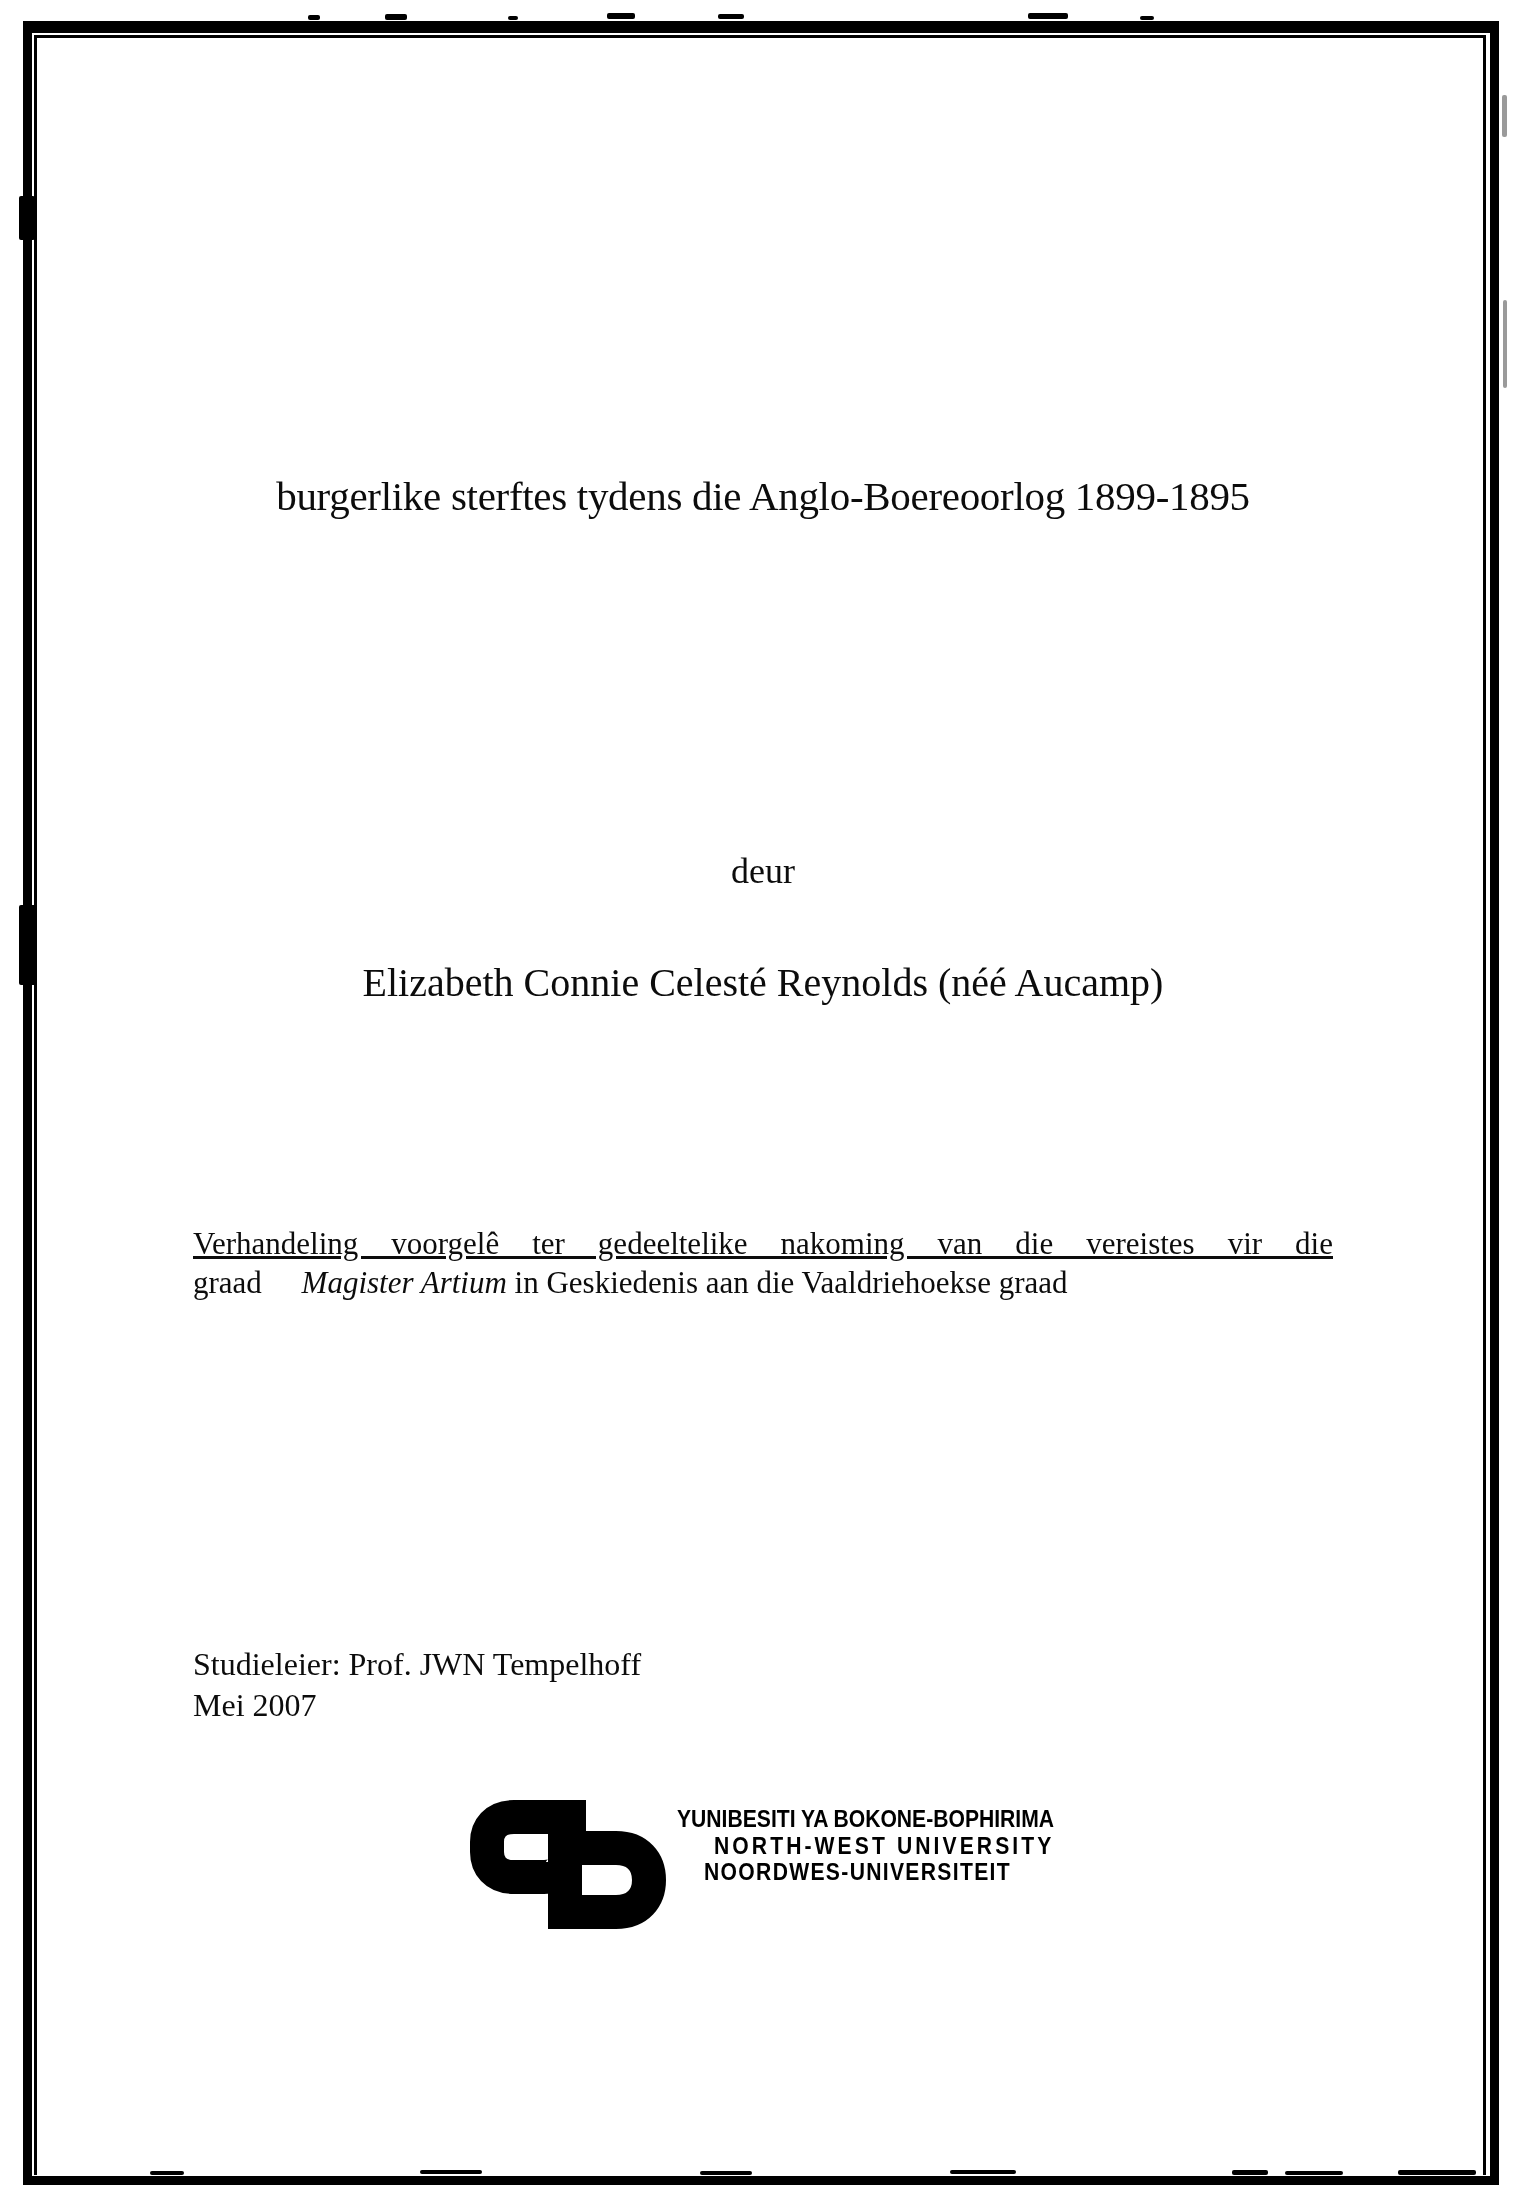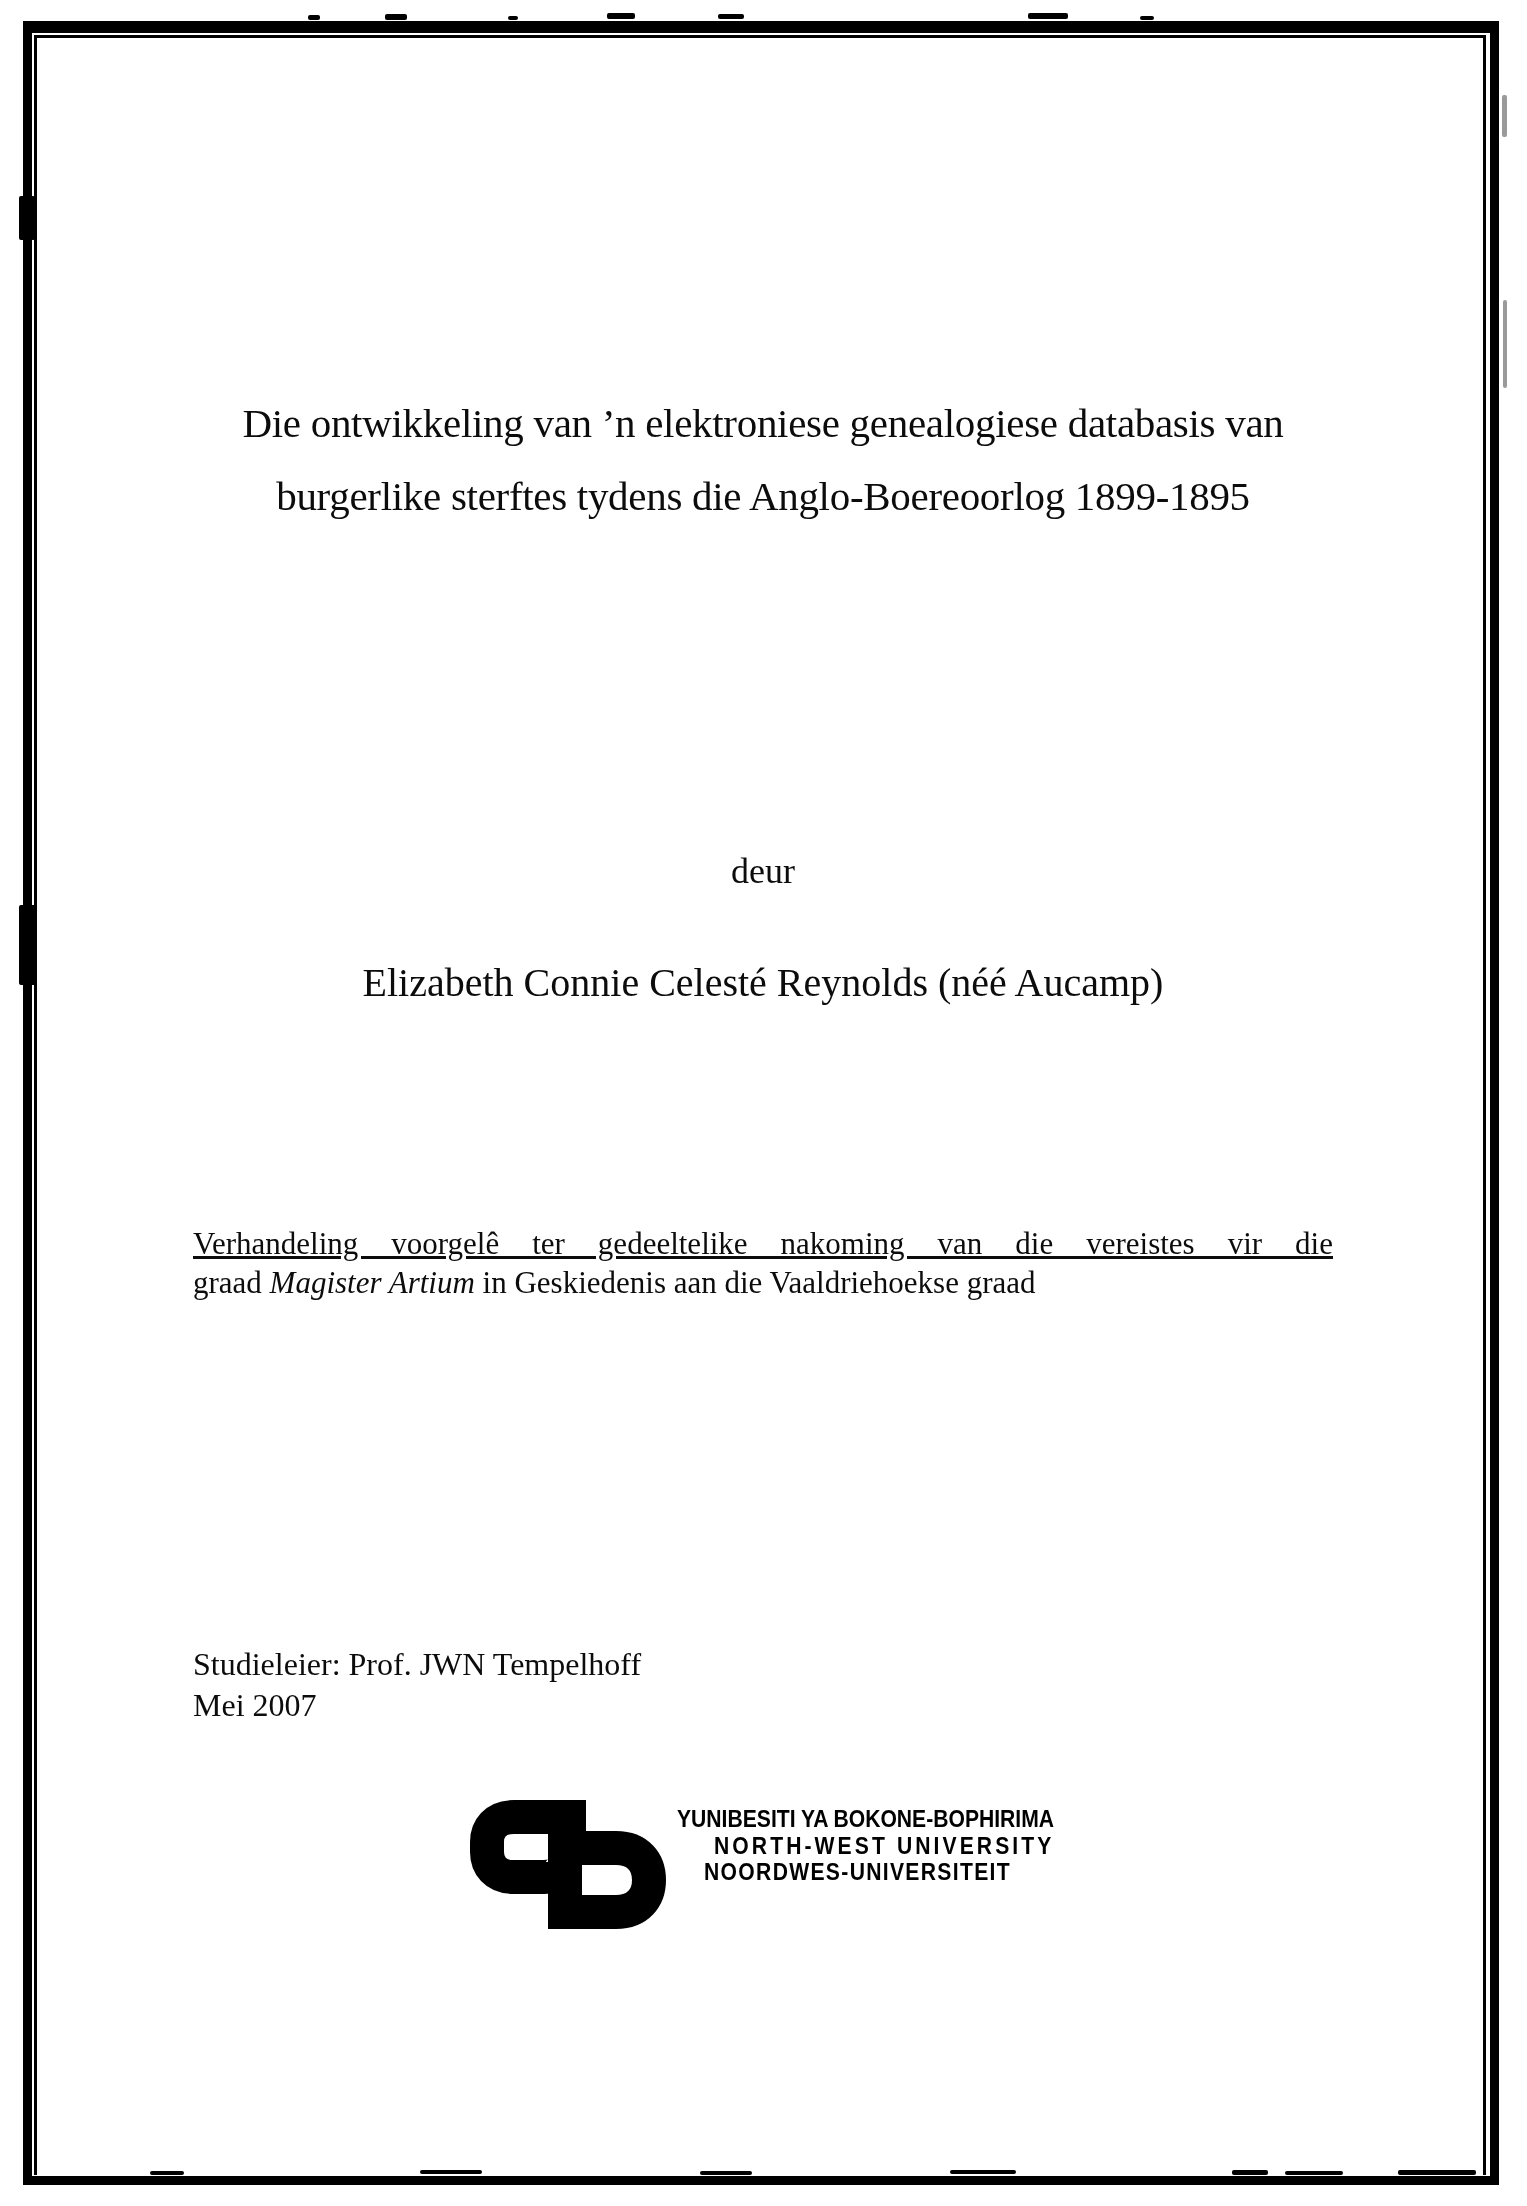--- a/index.html
+++ b/index.html
@@ -50,21 +50,21 @@
   }
   .statement {
     font-size: 31px;
     line-height: 39px;
   }
   .statement .just {
     text-align: justify;
     text-align-last: justify;
     text-decoration: underline;
   }
-  .it { font-style: italic; }
+  .it { font-style: italic; margin-left: 32px; }
   .supervisor-block {
     font-size: 32px;
     line-height: 41px;
     white-space: nowrap;
   }
   .logo-text {
     font-family: "Liberation Sans", "DejaVu Sans", sans-serif;
     font-weight: 700;
     font-size: 24px;
     line-height: 25px;
@@ -79,21 +79,20 @@
   .artifact.gray { background: #9a9a9a; }
 </style>
 </head>
 <body>
 
 <div class="page">
 
   <div class="frame-outer"></div>
   <div class="frame-inner"></div>
 
-  <div class="abs content-line title-line" style="top:403px">Die ontwikkeling van ’n elektroniese genealogiese databasis van</div>
   <div class="abs content-line title-line" style="top:476px">burgerlike sterftes tydens die Anglo-Boereoorlog 1899-1895</div>
 
   <div class="abs content-line byline" style="top:853px">deur</div>
 
   <div class="abs content-line author" style="top:963px">Elizabeth Connie Celesté Reynolds (néé Aucamp)</div>
 
   <div class="abs content-line statement" style="top:1224px">
     <div class="just">Verhandeling voorgelê ter gedeeltelike nakoming van die vereistes vir die</div>
     <div><span>graad </span><span class="it">Magister Artium</span><span> in Geskiedenis aan die Vaaldriehoekse graad</span></div>
   </div>

